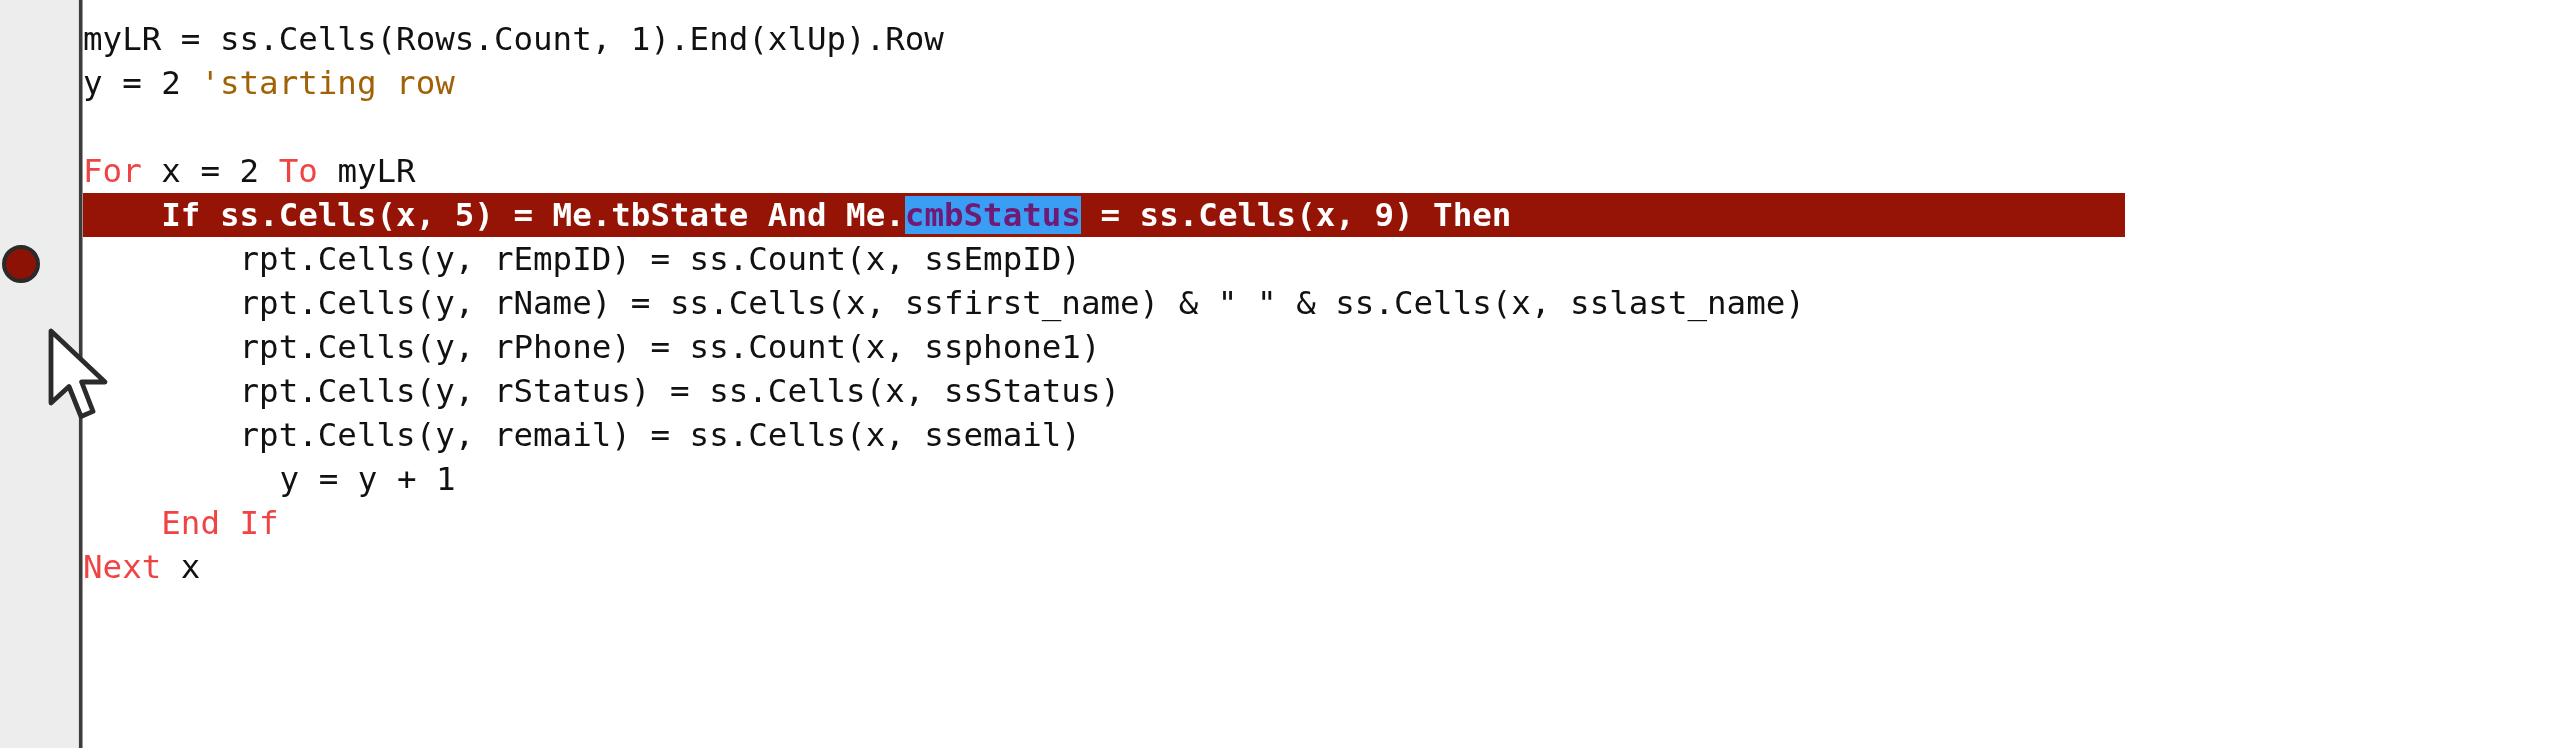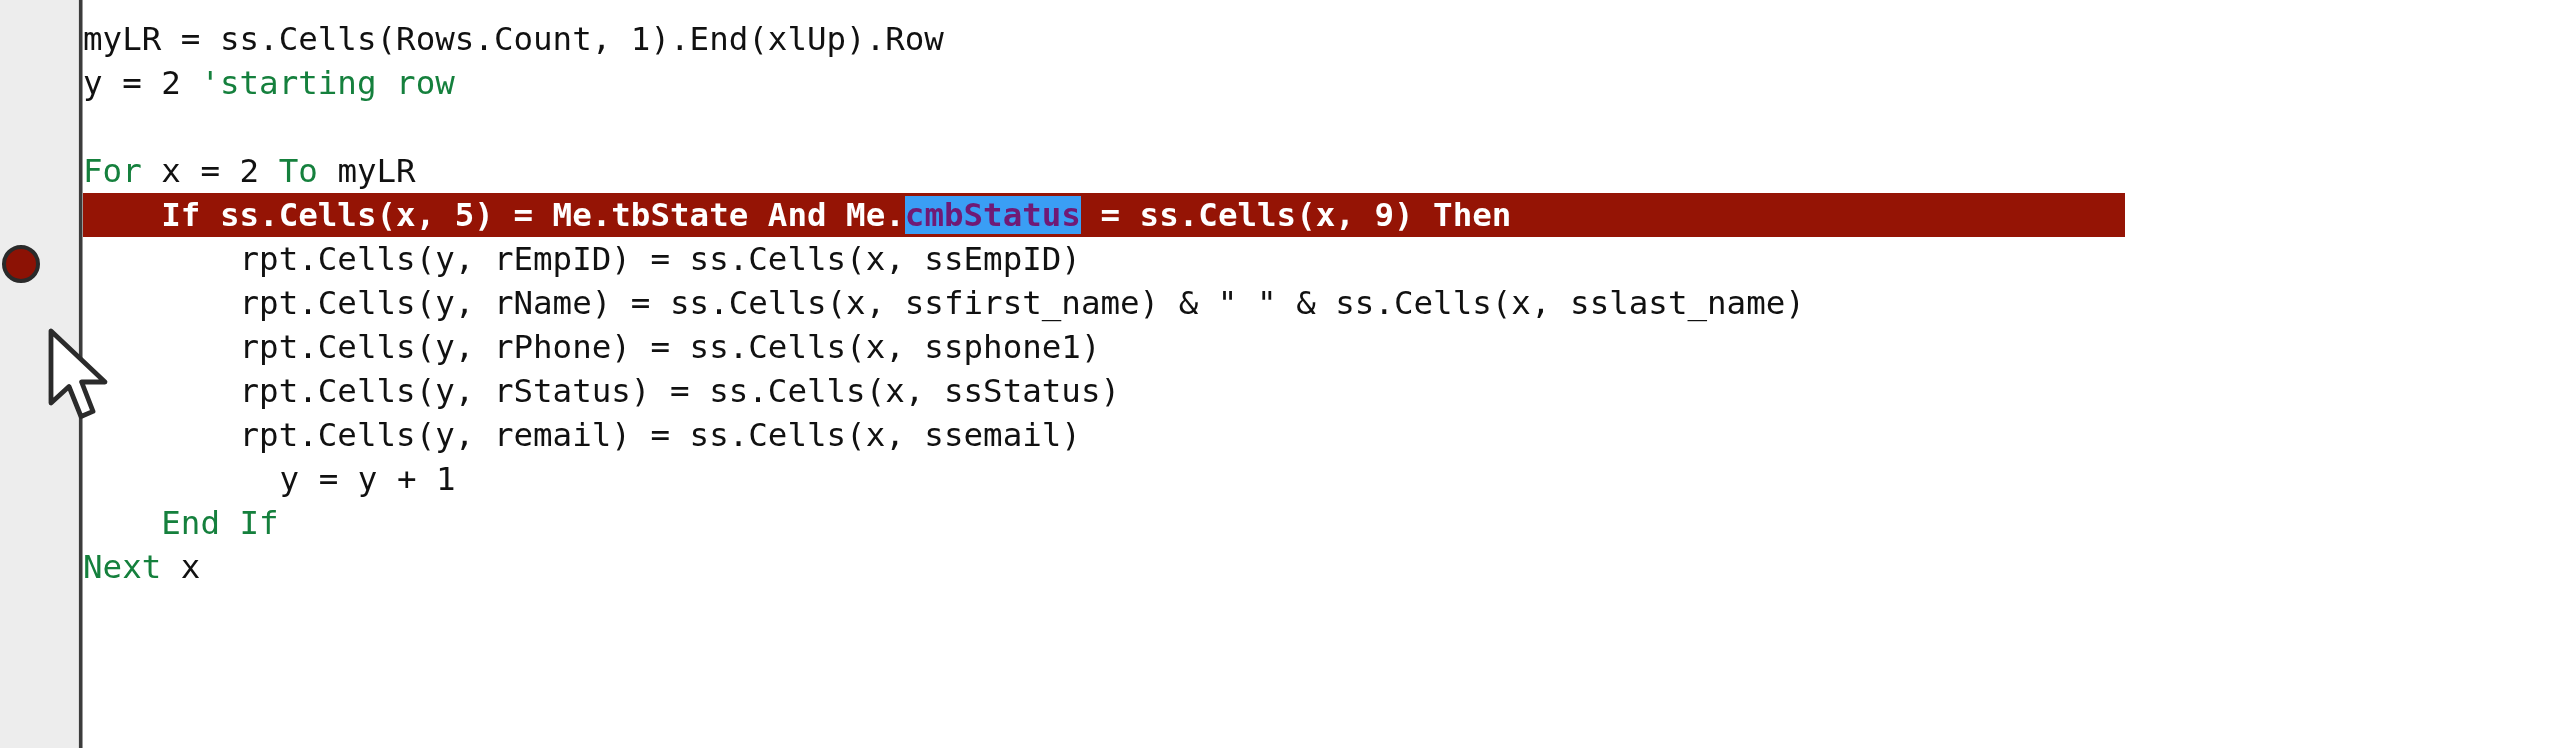--- a/index.html
+++ b/index.html
@@ -65,22 +65,22 @@
     height: 44px;
     line-height: 44px;
     white-space: pre;
     font-size: 32.5px;
     letter-spacing: 0px;
     font-family: "DejaVu Sans Mono", "Liberation Mono", monospace;
     color: #000000;
   }
 
   .code-line .tok { white-space: pre; }
-  .tok-kw      { color: #15803d; }
-  .tok-comment { color: #15803d; }
+  .tok-kw      { color: #ef4444; }
+  .tok-comment { color: #a16207; }
   .tok-plain   { color: #111111; }
 
   
   .code-line.hl {
     background: transparent;
   }
   .hl-band {
     position: absolute;
     left: 0;
     top: 0;
@@ -117,23 +117,23 @@
       <div class="breakpoint-dot" style="top: 245px;"></div>
     </div>
   <div id="gutter-divider"></div>
 
   <div id="code-surface">
       <div class="code-line" style="top: 2px;"><span class="inner"><span class="tok tok-plain">myLR = ss.Cells(Rows.Count, 1).End(xlUp).Row</span></span></div>
       <div class="code-line" style="top: 46px;"><span class="inner"><span class="tok tok-plain">y = 2 </span><span class="tok tok-comment">'starting row</span></span></div>
       <div class="code-line" style="top: 90px;"><span class="inner"></span></div>
       <div class="code-line" style="top: 134px;"><span class="inner"><span class="tok tok-kw">For</span><span class="tok tok-plain"> x = 2 </span><span class="tok tok-kw">To</span><span class="tok tok-plain"> myLR</span></span></div>
       <div class="code-line hl" style="top: 178px;"><div class="hl-band" style="width: 2042px;"></div><span class="inner"><span class="tok tok-plain">    If ss.Cells(x, 5) = Me.tbState And Me.</span><span class="tok sel">cmbStatus</span><span class="tok tok-plain"> = ss.Cells(x, 9) Then</span></span></div>
-      <div class="code-line" style="top: 222px;"><span class="inner"><span class="tok tok-plain">        rpt.Cells(y, rEmpID) = ss.Cells(x, ssEmpID)</span></span></div>
+      <div class="code-line" style="top: 222px;"><span class="inner"><span class="tok tok-plain">        rpt.Cells(y, rEmpID) = ss.Count(x, ssEmpID)</span></span></div>
       <div class="code-line" style="top: 266px;"><span class="inner"><span class="tok tok-plain">        rpt.Cells(y, rName) = ss.Cells(x, ssfirst_name) &amp; " " &amp; ss.Cells(x, sslast_name)</span></span></div>
-      <div class="code-line" style="top: 310px;"><span class="inner"><span class="tok tok-plain">        rpt.Cells(y, rPhone) = ss.Cells(x, ssphone1)</span></span></div>
+      <div class="code-line" style="top: 310px;"><span class="inner"><span class="tok tok-plain">        rpt.Cells(y, rPhone) = ss.Count(x, ssphone1)</span></span></div>
       <div class="code-line" style="top: 354px;"><span class="inner"><span class="tok tok-plain">        rpt.Cells(y, rStatus) = ss.Cells(x, ssStatus)</span></span></div>
       <div class="code-line" style="top: 398px;"><span class="inner"><span class="tok tok-plain">        rpt.Cells(y, remail) = ss.Cells(x, ssemail)</span></span></div>
       <div class="code-line" style="top: 442px; padding-left: 40px;"><span class="inner"><span class="tok tok-plain">        y = y + 1</span></span></div>
       <div class="code-line" style="top: 486px;"><span class="inner"><span class="tok tok-plain">    </span><span class="tok tok-kw">End If</span></span></div>
       <div class="code-line" style="top: 530px;"><span class="inner"><span class="tok tok-kw">Next</span><span class="tok tok-plain"> x</span></span></div>
     </div>
 
   <svg id="mouse-cursor" width="72" height="96" viewBox="0 0 24 32" style="left: 45px; top: 328px;">
     <path d="M2,1 L2,25 L8,19.5 L12,29.5 L16,27.8 L12.2,18 L20,18 Z" fill="#ffffff" stroke="#2b2b2b" stroke-width="1.6" stroke-linejoin="round"></path>
   </svg>

